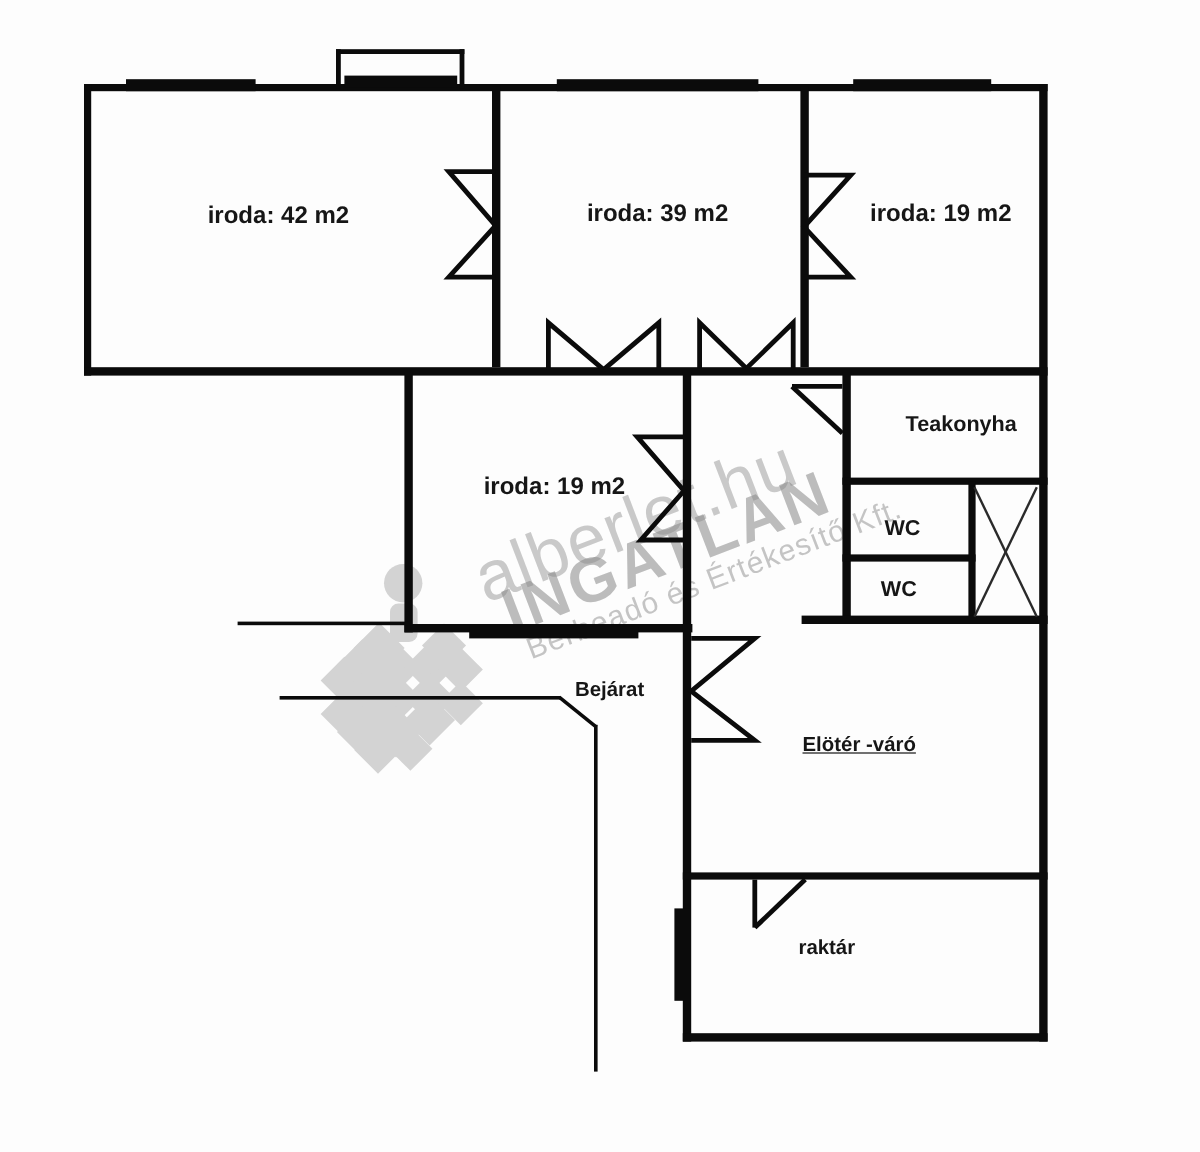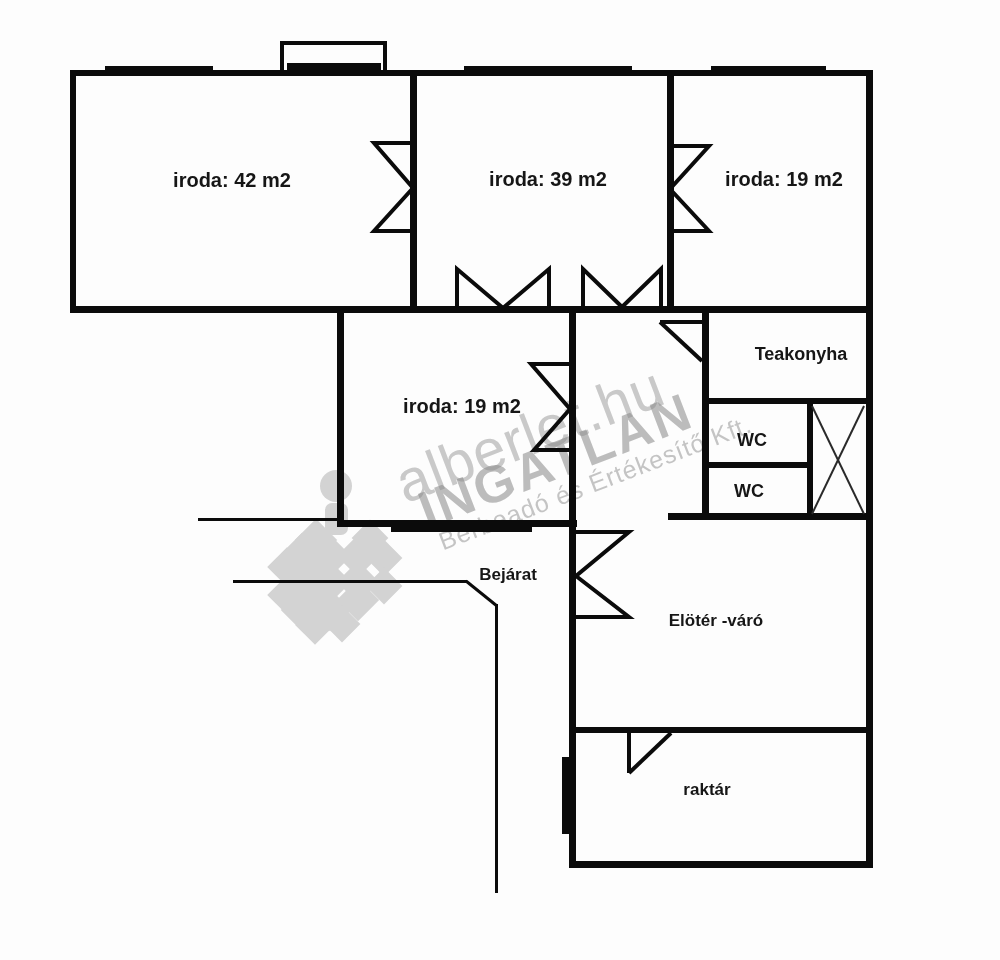--- a/index.html
+++ b/index.html
@@ -124,16 +124,16 @@
 
   <div class="layer" id="labels" style="width:1000px;height:960px;">
       <div class="room-label" style="left: 232px; top: 180px; font-size: 20px;">iroda: 42 m2</div>
       <div class="room-label" style="left: 548px; top: 179px; font-size: 20px;">iroda: 39 m2</div>
       <div class="room-label" style="left: 784px; top: 179px; font-size: 20px;">iroda: 19 m2</div>
       <div class="room-label" style="left: 462px; top: 406px; font-size: 20px;">iroda: 19 m2</div>
       <div class="room-label" style="left: 777px; top: 354px; font-size: 18px; margin-left: 24px;">Teakonyha</div>
       <div class="room-label" style="left: 752px; top: 440px; font-size: 18px;">WC</div>
       <div class="room-label" style="left: 749px; top: 491px; font-size: 18px;">WC</div>
       <div class="room-label" style="left: 508px; top: 559px; font-size: 17px; margin-top: 16px;">Bejárat</div>
-      <div class="room-label" style="left: 716px; top: 621px; font-size: 17px;">Elötér -váró</div>
-      <div class="room-label" style="left: 707px; top: 790px; font-size: 17px;">raktár</div>
+      <div class="room-label" style="left: 716px; top: 621px; font-size: 17px; text-decoration: underline;">Elötér -váró</div>
+      <div class="room-label" style="left: 689px; top: 790px; font-size: 17px;">raktár</div>
     </div>
 </div>
 
 </body></html>

